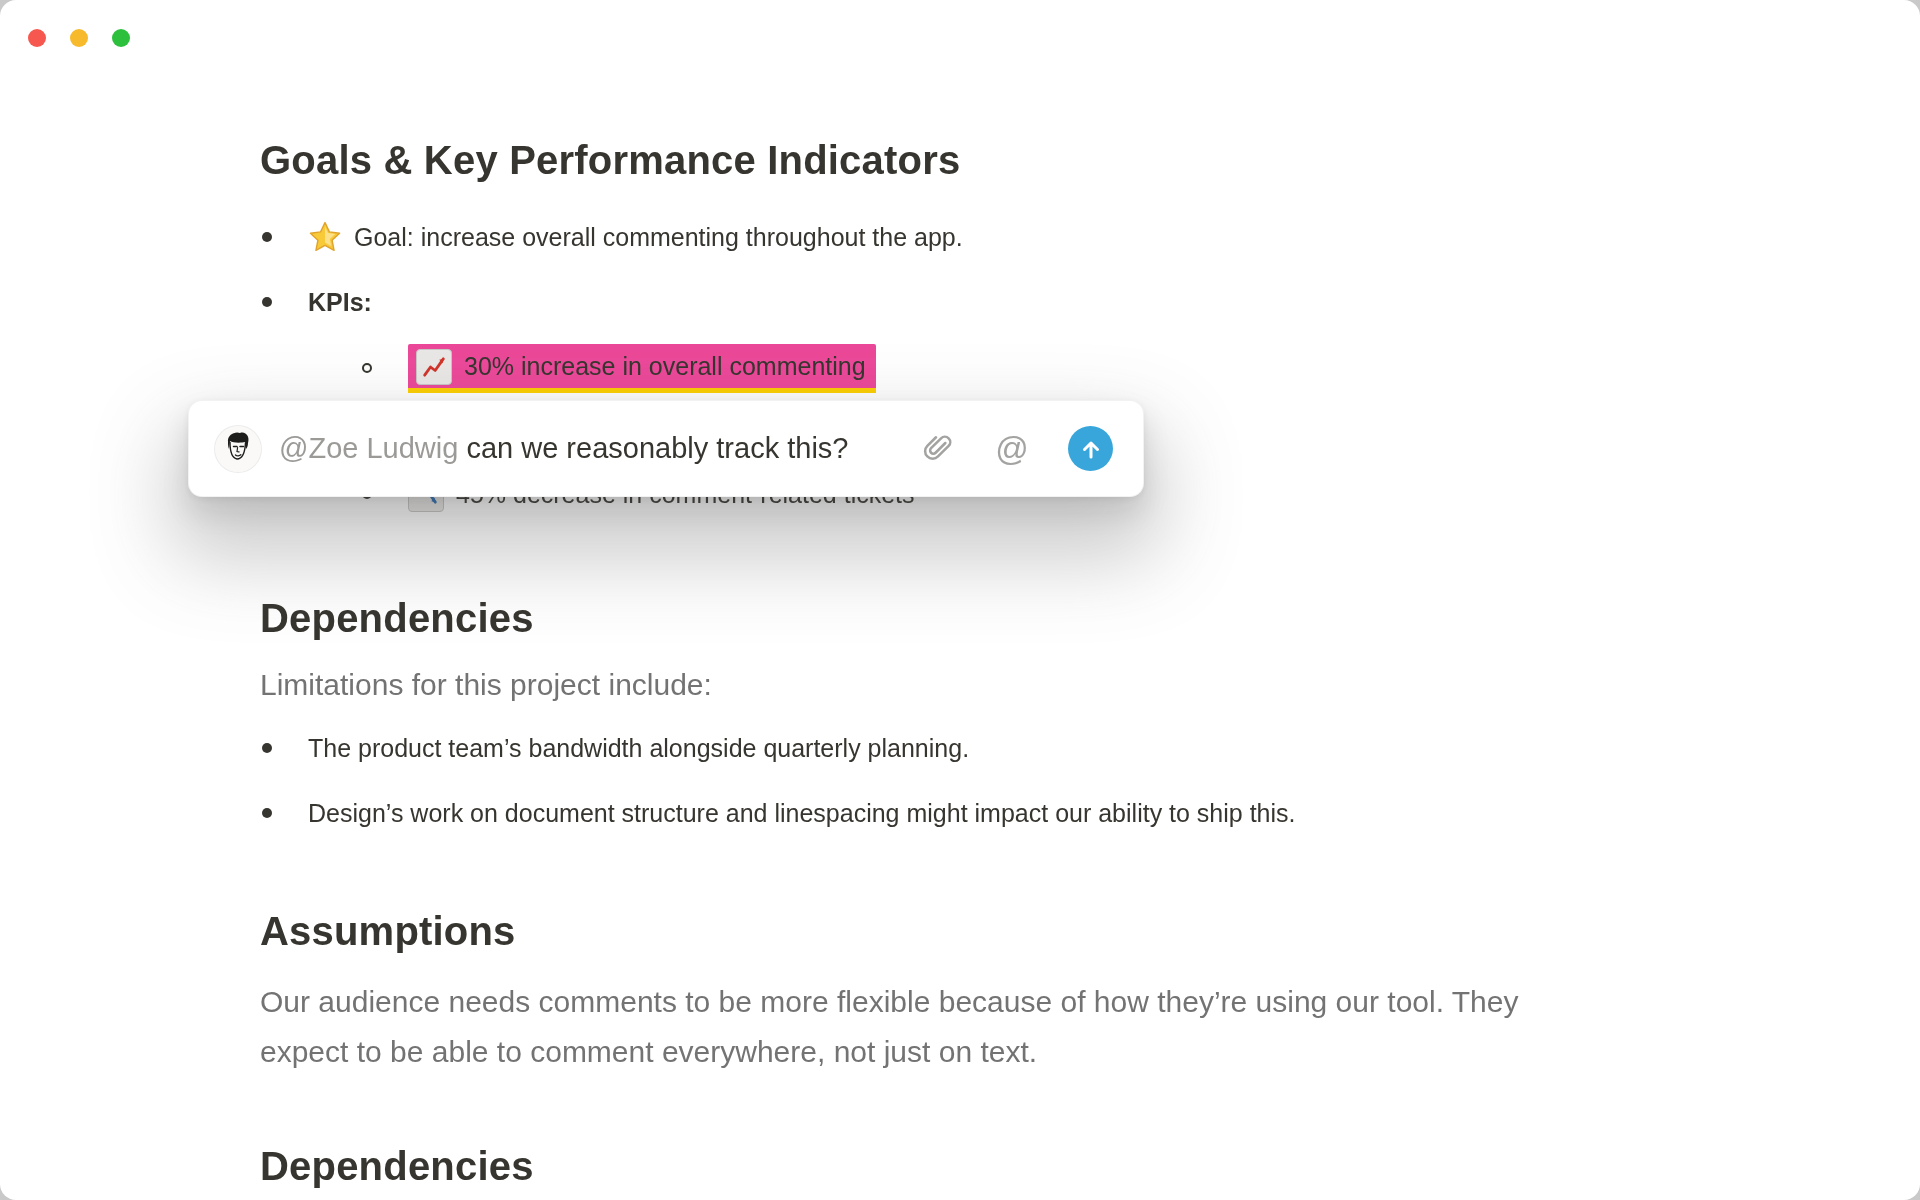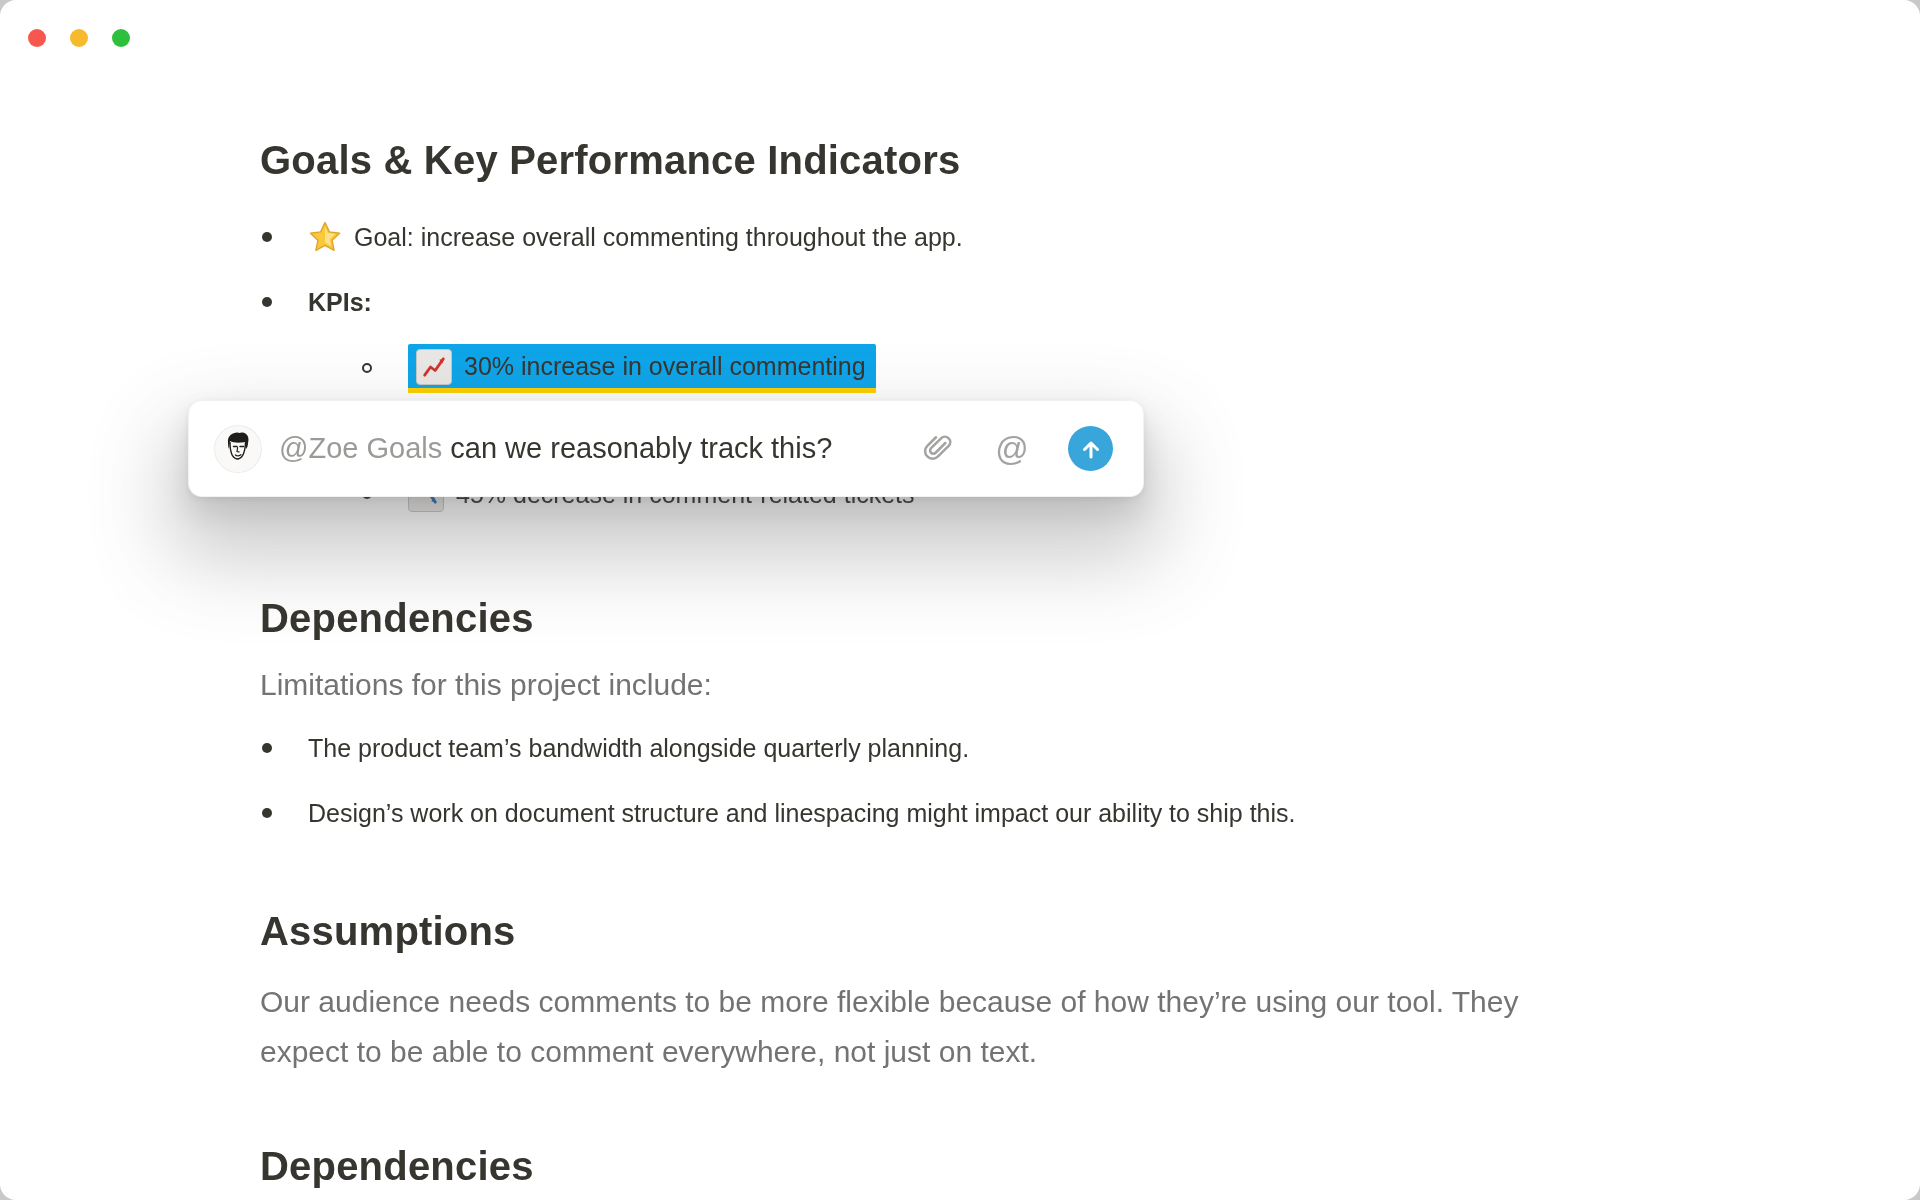--- a/index.html
+++ b/index.html
@@ -87,21 +87,21 @@
   .li-level2 { left: 360px; }
   .inline-icon {
     display: inline-flex;
     align-items: center;
     margin-right: 12px;
     flex: 0 0 auto;
   }
   .hl-comment {
     display: flex;
     align-items: center;
-    background: #0ea5e9;
+    background: #ec4899;
     border-bottom: 5px solid #fdd000;
     padding: 5px 10px 3px 8px;
     border-radius: 2px 2px 0 0;
   }
 
   
   .comment-popup {
     position: absolute;
     left: 188px;
     top: 400px;
@@ -250,21 +250,21 @@
           <circle cx="23" cy="23" r="23" fill="#faf9f7"></circle>
           <path d="M13 16 C12 9 20 5 25 7 C31 5 35 11 33 17 C33 20 32 22 31 23 L30 16 C26 17 18 17 15 15 L14 23 C13 21 13 18 13 16 Z" fill="#1d1d1b"></path>
           <path d="M15 16 C15 27 17 32 22 33 C27 33 30 27 30.5 16.5" fill="none" stroke="#1d1d1b" stroke-width="1.4"></path>
           <path d="M18.5 20.5 h3.5 M25 20.5 h3.5" stroke="#1d1d1b" stroke-width="1.5" stroke-linecap="round"></path>
           <path d="M22.6 21.5 L22 25.5 L24 25.8" fill="none" stroke="#1d1d1b" stroke-width="1.2" stroke-linecap="round"></path>
           <path d="M20.5 29 C22 30.2 24.5 30 25.8 28.8" fill="none" stroke="#1d1d1b" stroke-width="1.4" stroke-linecap="round"></path>
           <path d="M14 34 C18 36 28 36 33 33 L33 46 L13 46 Z" fill="#faf9f7"></path>
         </svg>
       </div>
       <div class="comment-input">
-        <span class="mention">@Zoe Goals</span><span class="comment-text"> can we reasonably track this?</span>
+        <span class="mention">@Zoe Ludwig</span><span class="comment-text"> can we reasonably track this?</span>
       </div>
       <div class="composer-actions">
         <div class="icon-btn">
           <svg width="32" height="32" viewBox="0 0 24 24">
             <path d="M17.5 7.5 L10.2 14.8 a2.4 2.4 0 0 1 -3.4 -3.4 L14.3 4 a4 4 0 0 1 5.7 5.7 L12 17.6 a5.6 5.6 0 0 1 -8 -8 L10.5 3.2" fill="none" stroke="#a3a3a1" stroke-width="1.9" stroke-linecap="round" stroke-linejoin="round"></path>
           </svg>
         </div>
         <div class="icon-btn">
           <span class="at-glyph">@</span>
         </div>

